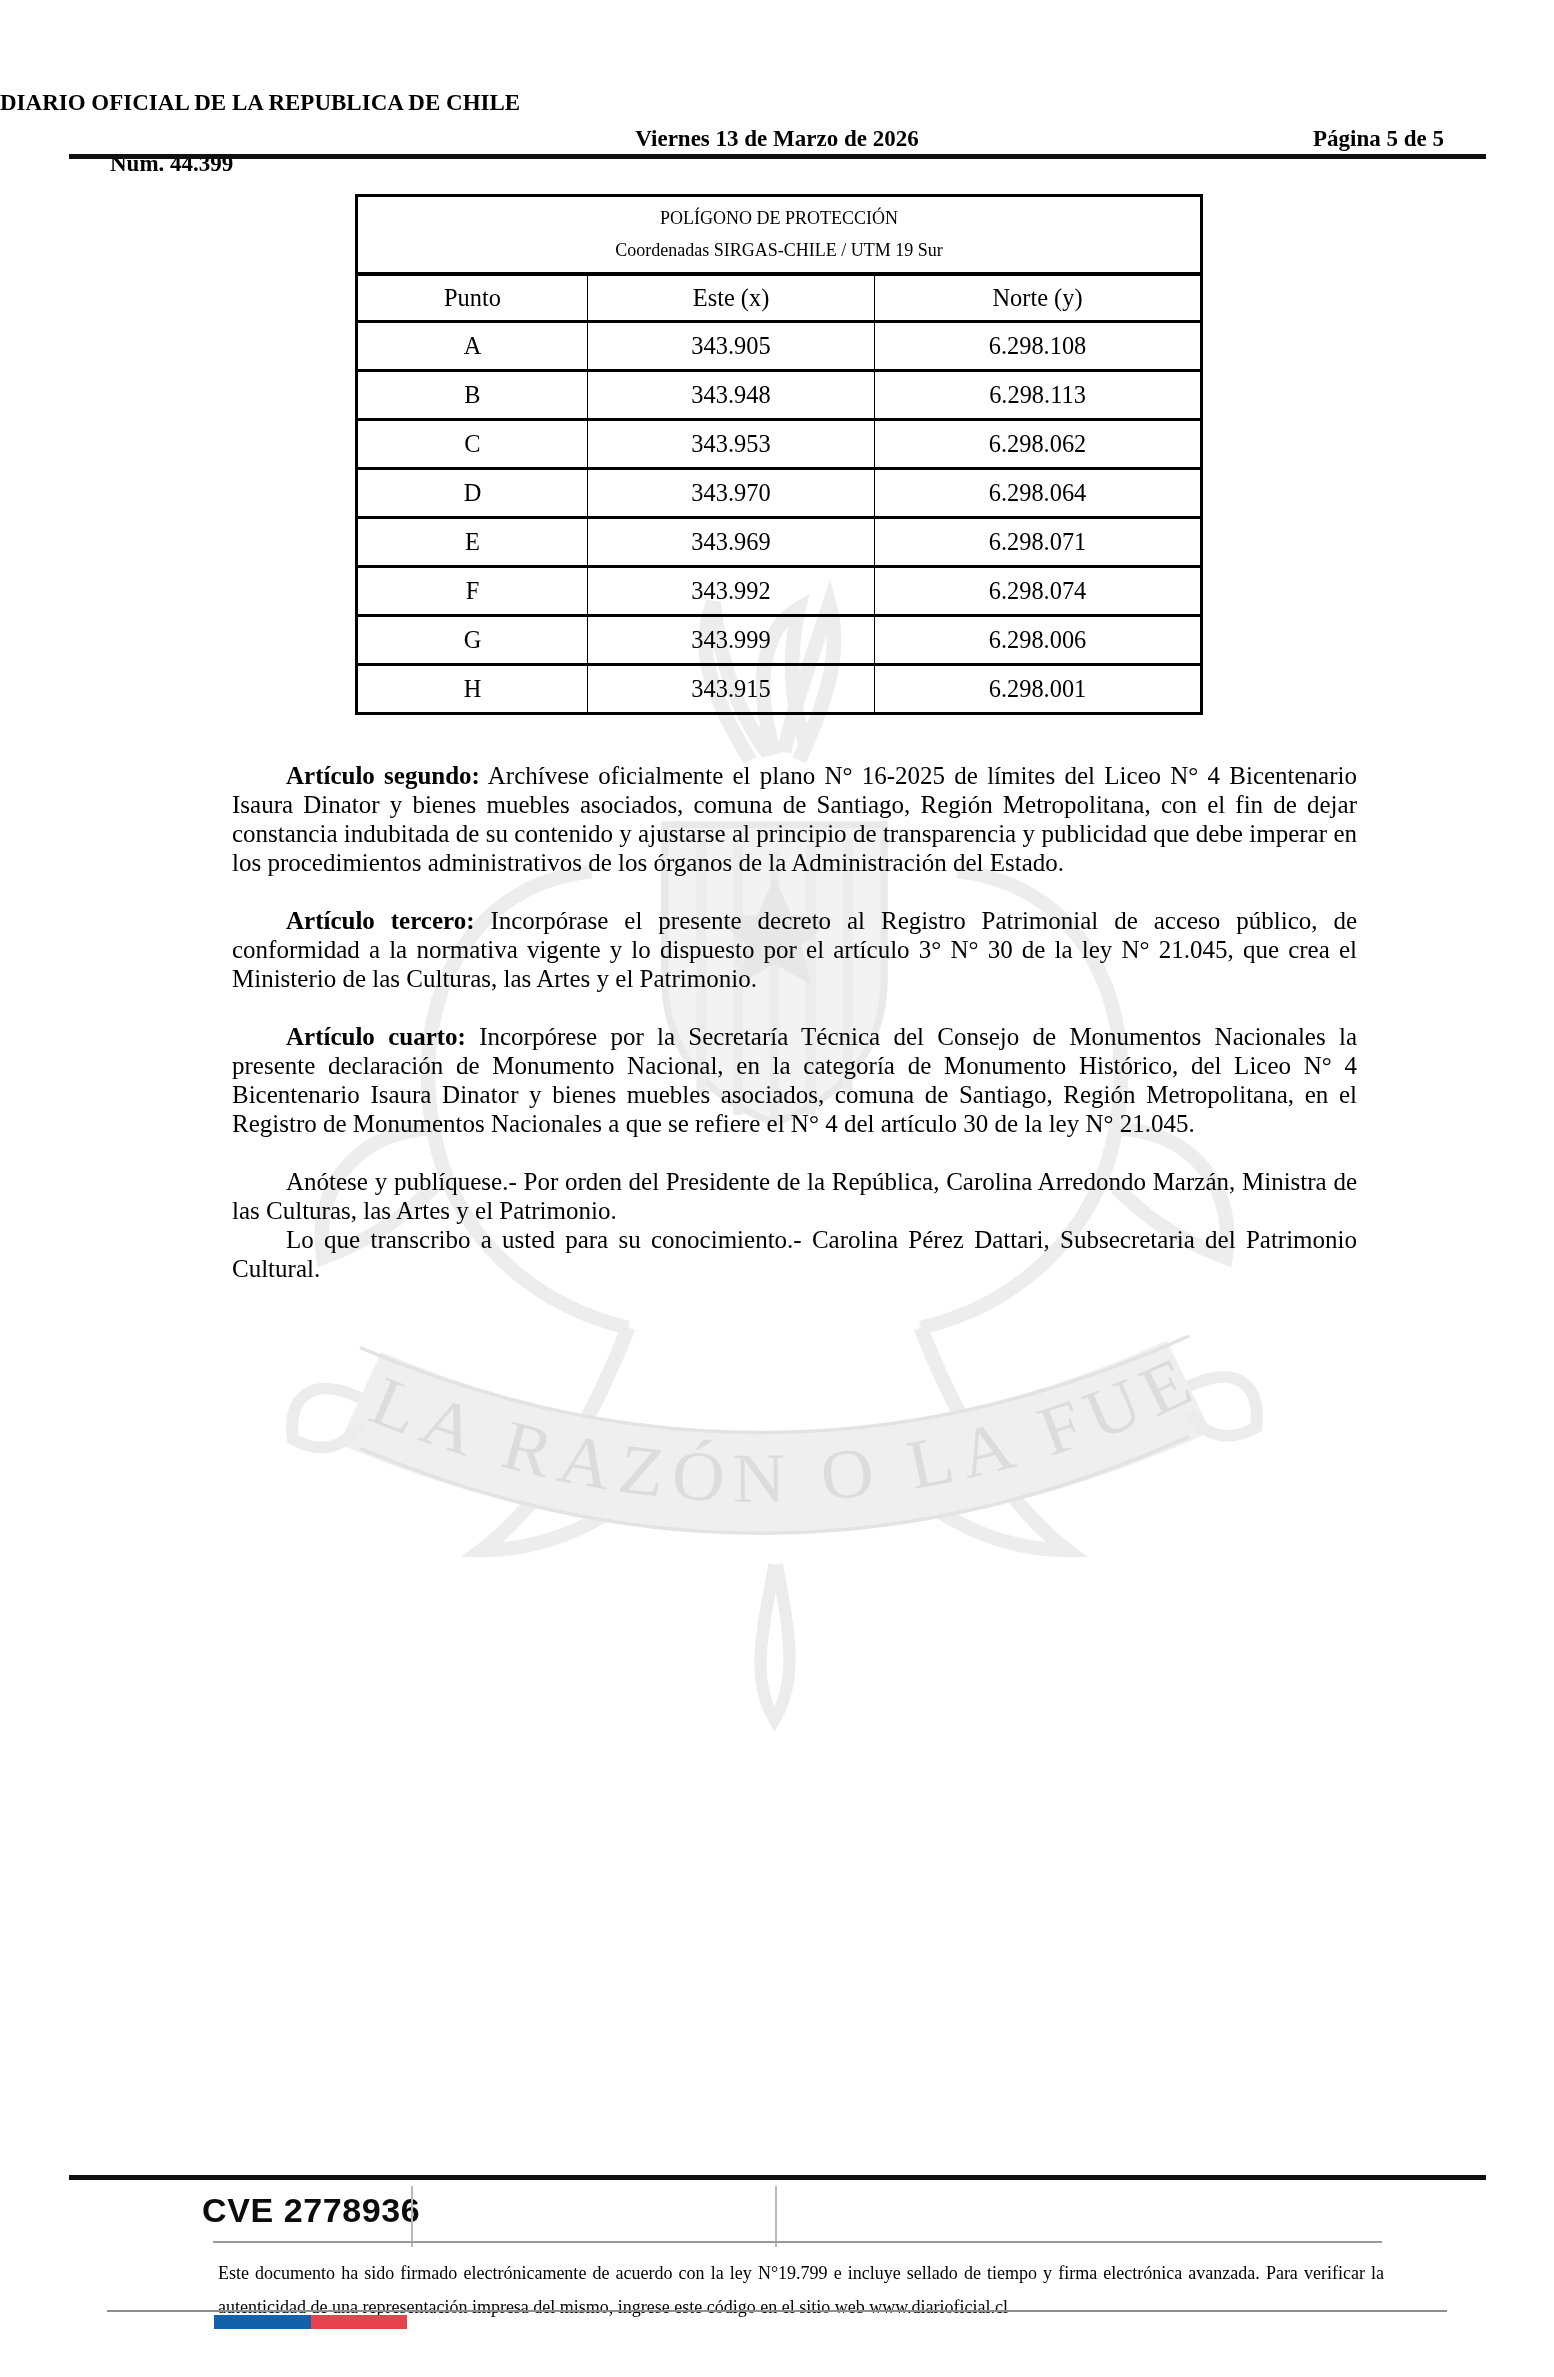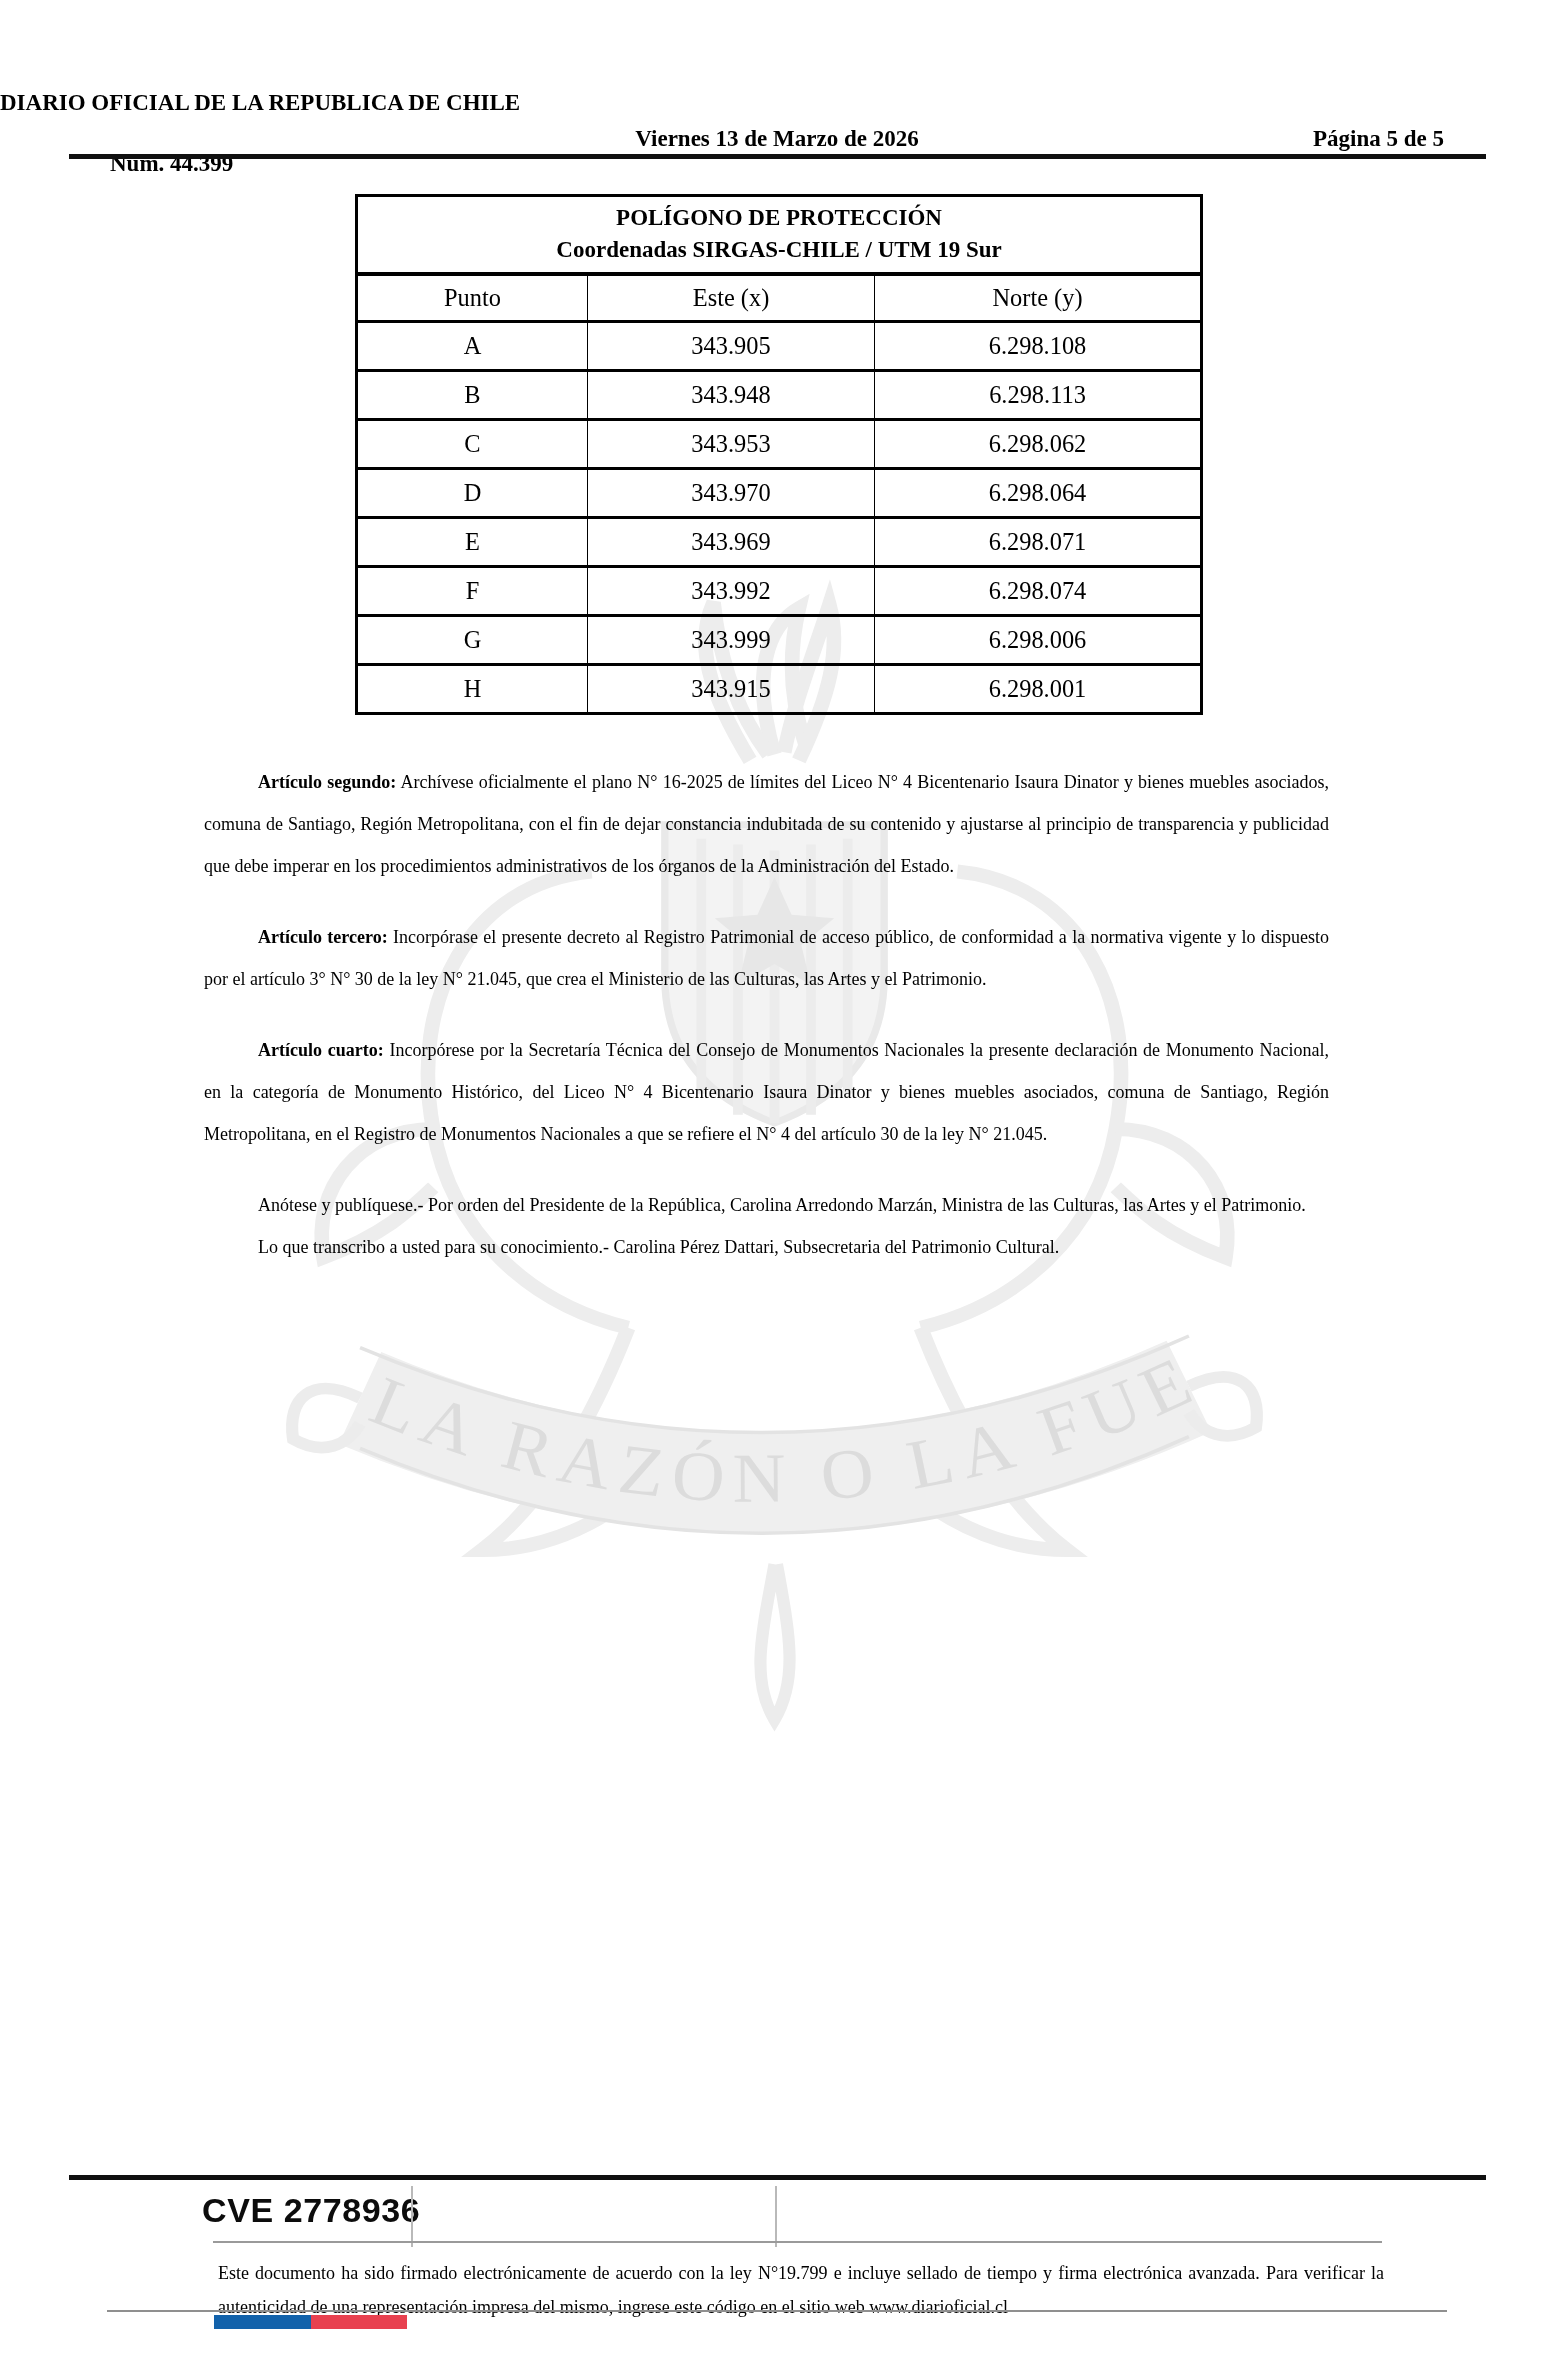--- a/index.html
+++ b/index.html
@@ -45,33 +45,32 @@
   }
   .coord-table td {
     border-left: 1.8px solid #000;
     border-right: 1.8px solid #000;
     border-top: 3px solid #000;
     border-bottom: 3px solid #000;
     padding: 0;
     vertical-align: middle;
   }
   .coord-table .tbl-title-cell {
-    font-size: 23px;
+    font-size: 18px;
     line-height: 32px;
     padding: 4.9px 0 6.1px 0;
     border-bottom: 4.3px solid #000;
-    font-weight: bold;
   }
   .coord-table .hdr-row td { height: 48px; }
   .coord-table .data-row td { height: 49px; }
 
   
   .articles {
-    position: absolute; top: 761px; left: 204px; width: 1125px;
-    font-size: 18px; line-height: 42px;
+    position: absolute; top: 761px; left: 232px; width: 1125px;
+    font-size: 25px; line-height: 29px;
     text-align: justify;
   }
   .articles p { margin: 0 0 29px 0; text-indent: 54px; }
   .articles .lead { font-weight: bold; }
   .articles .closing-p { margin: 0; }
 
   
   .ftr-rule-top { position: absolute; top: 2175px; left: 69px; width: 1417px; height: 4.9px; background: #101010; }
   .ftr-cve {
     position: absolute; top: 2191px; left: 202px;

